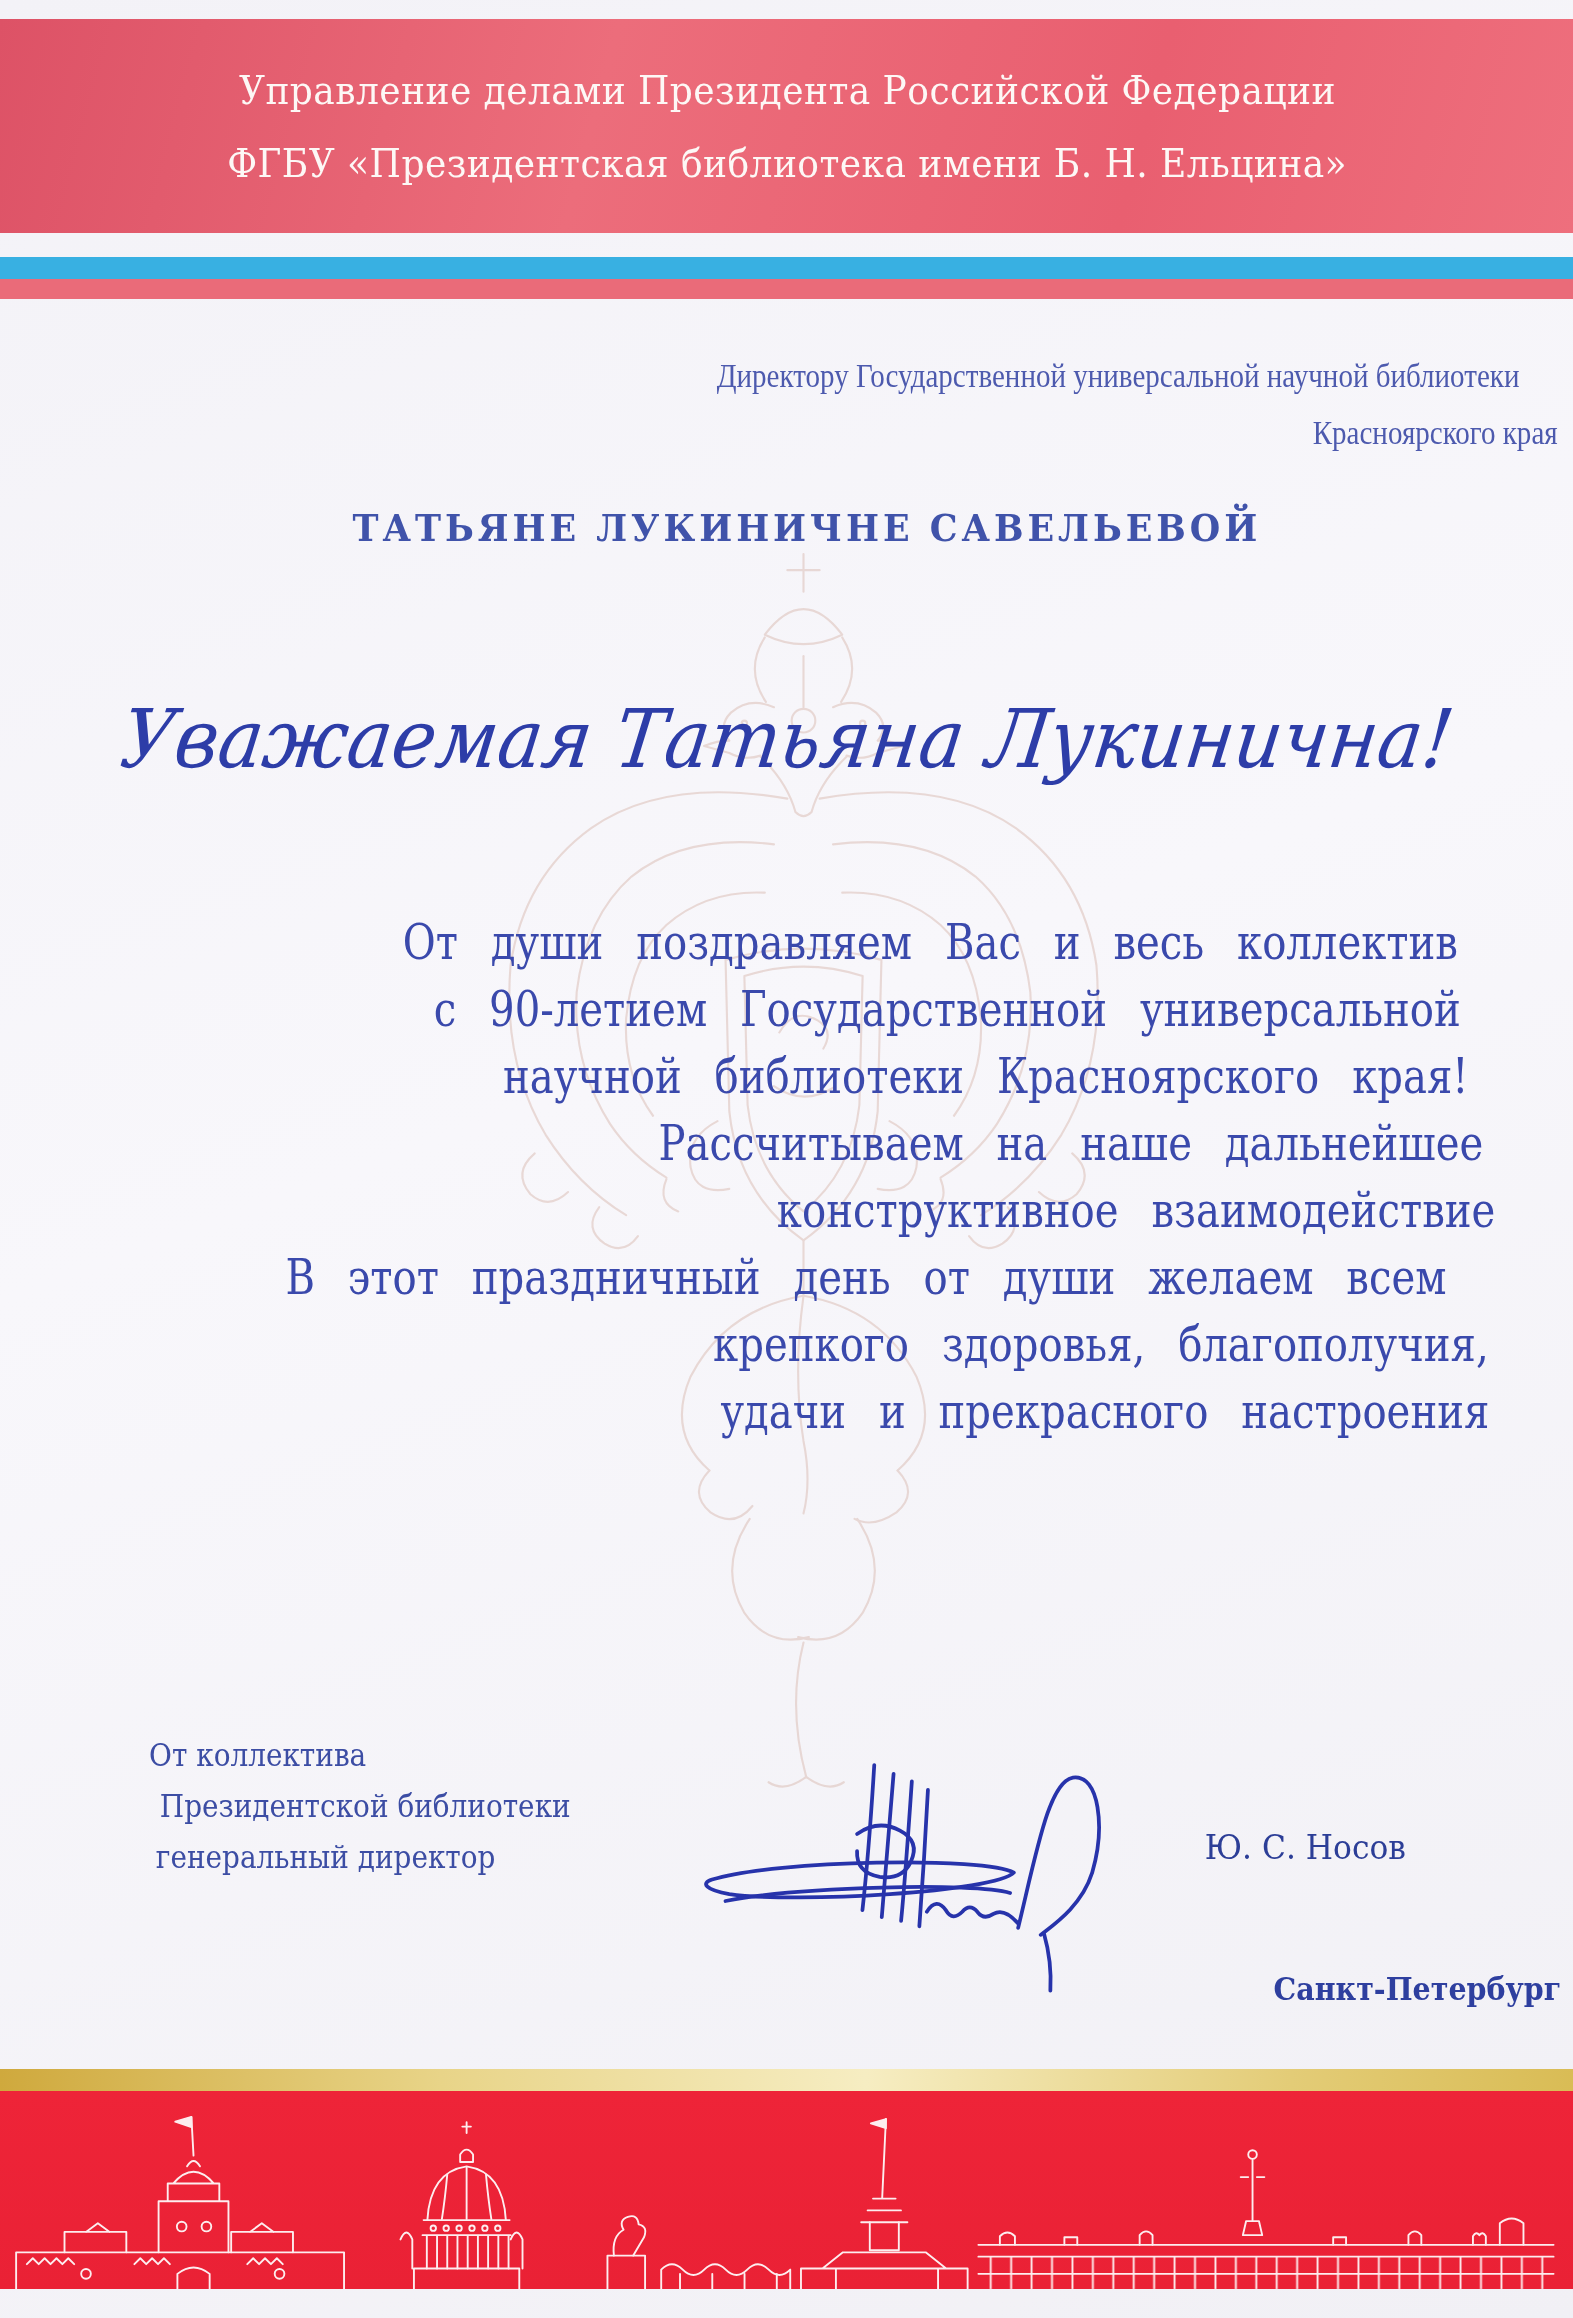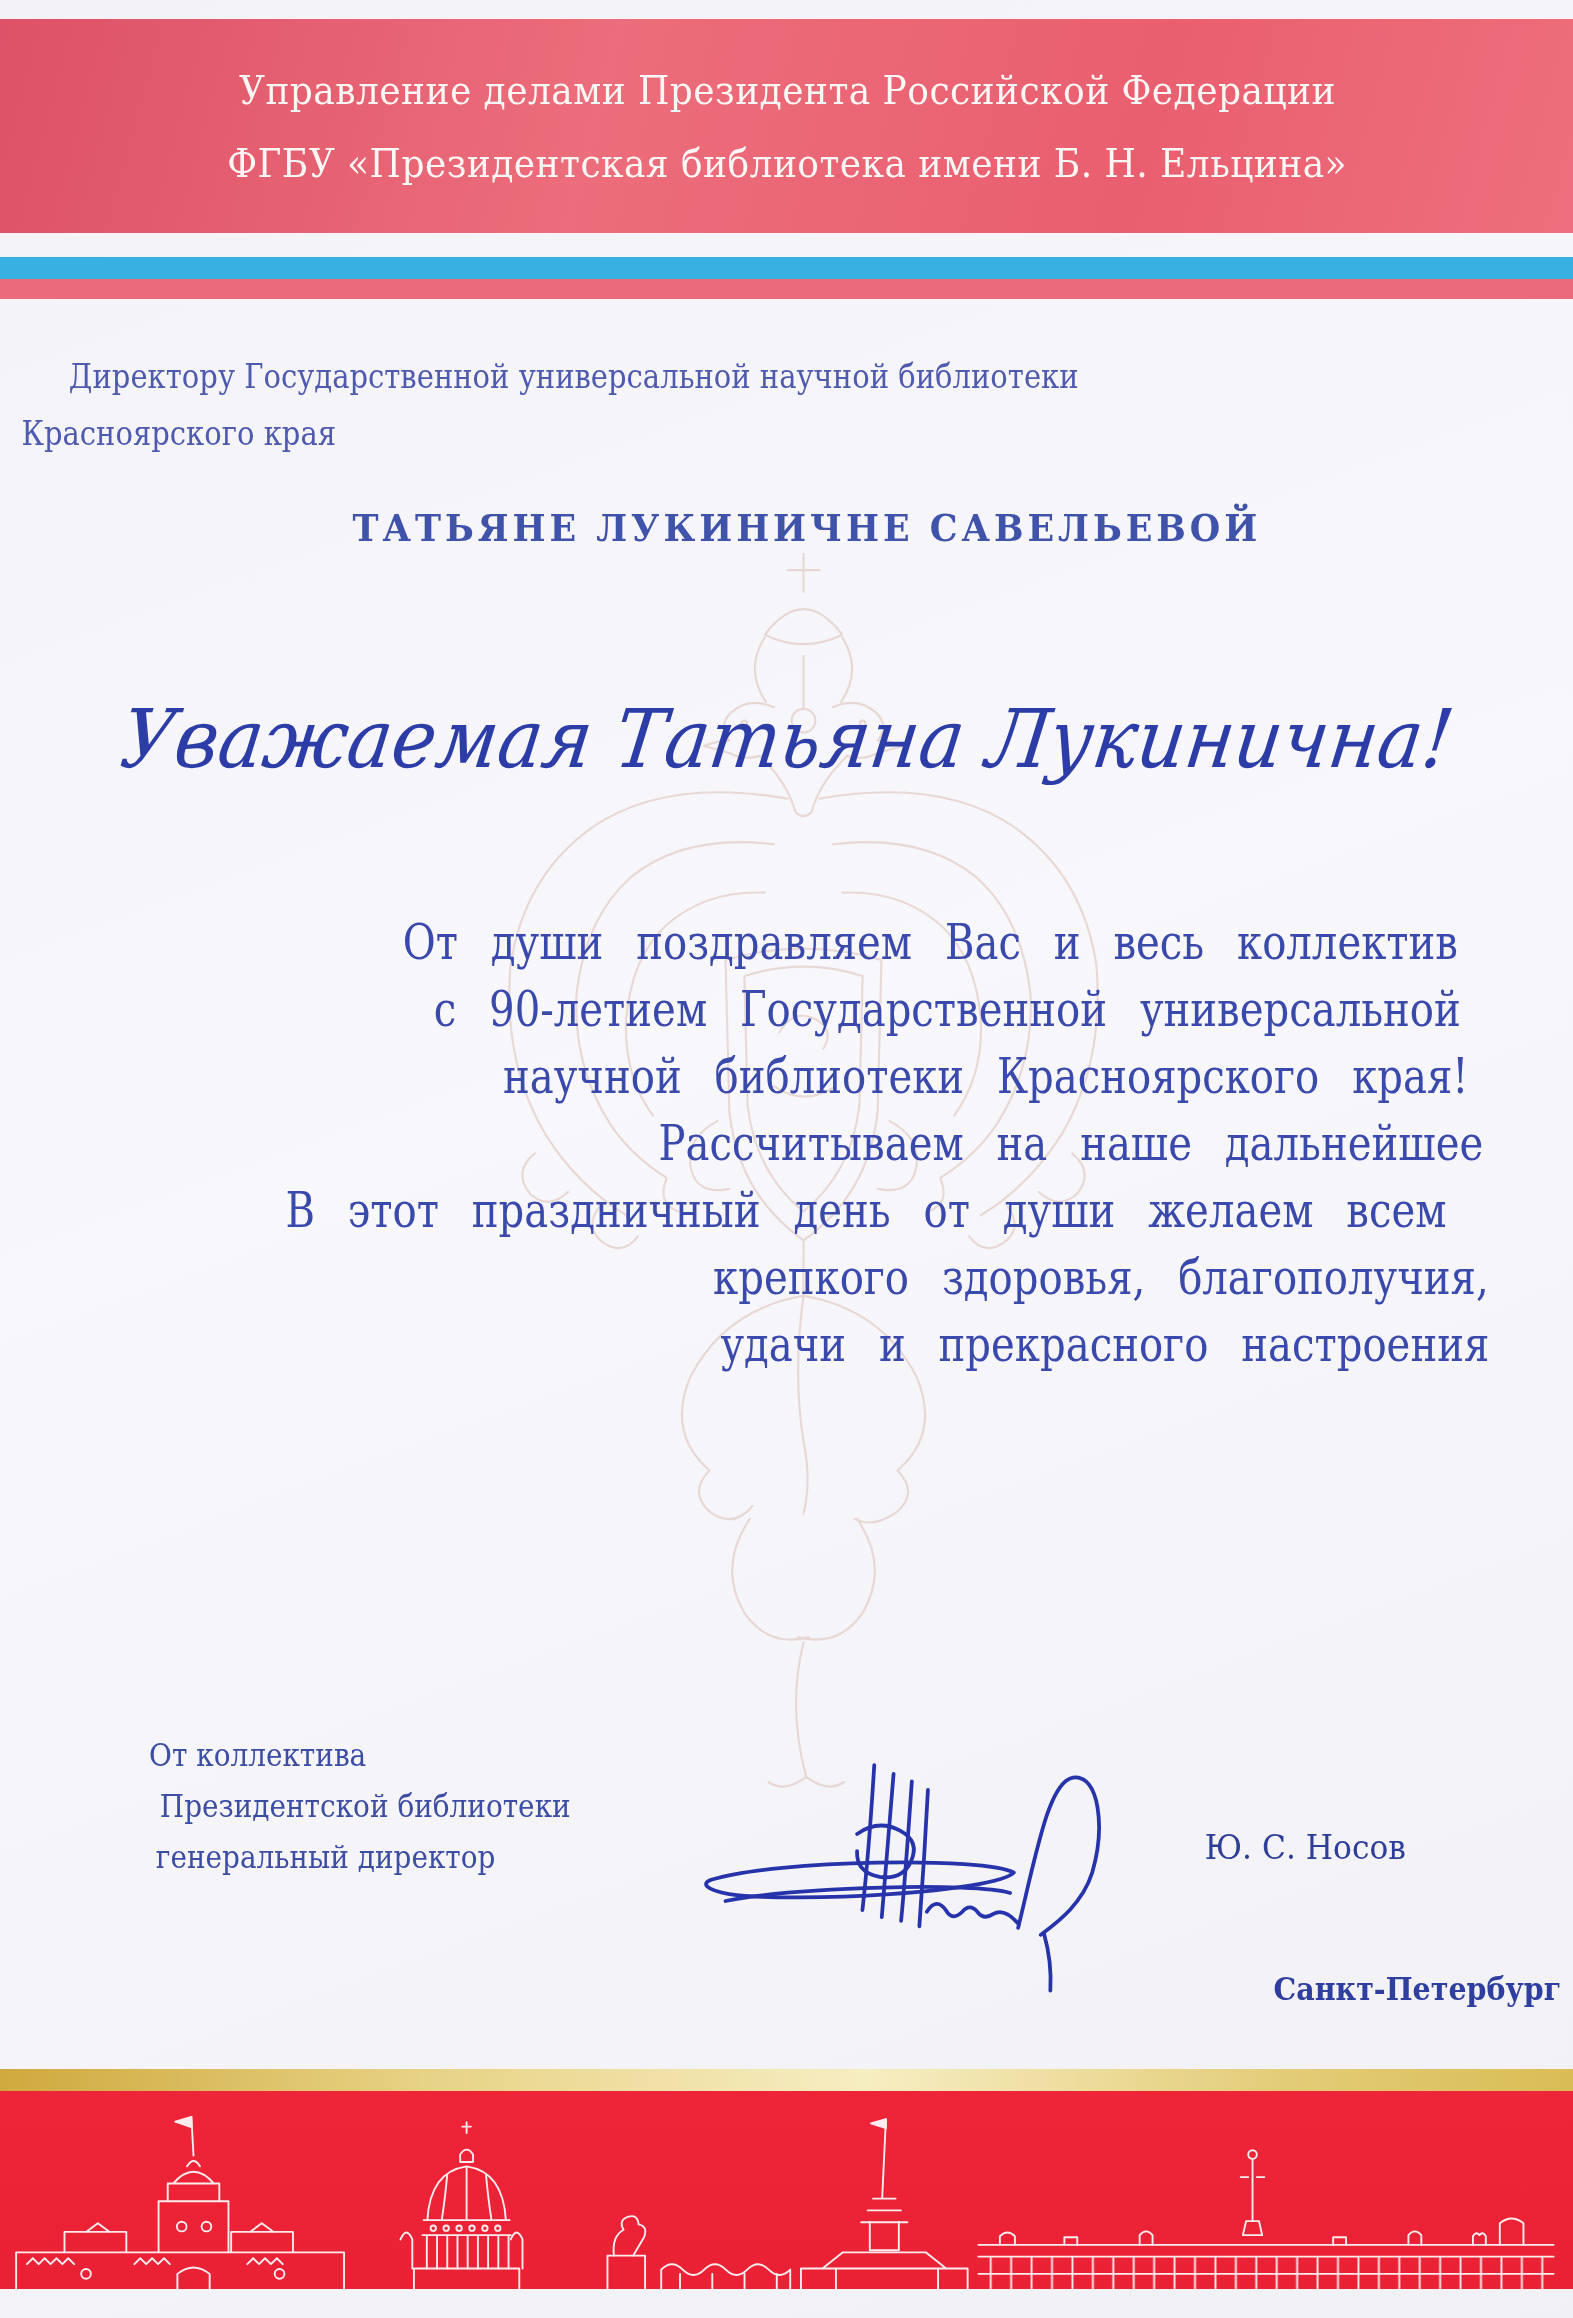--- a/index.html
+++ b/index.html
@@ -24,21 +24,21 @@
 
   
   .stripe-blue{left:0;top:257px;width:100%;height:22.6px;background:#38b0e2;}
   .stripe-red{left:0;top:279px;width:100%;height:20.4px;background:#ea6b79;}
 
   
   .watermark{left:371px;top:546px;width:865px;height:1290px;opacity:.55;}
   .watermark svg{width:100%;height:100%;}
 
   
-  .addressee{left:0;top:348px;width:100%;text-align:left;color:#4d5aae;}
+  .addressee{left:0;top:348px;width:100%;text-align:right;color:#4d5aae;font-family:Liberation Serif, serif;}
   .addressee .aline{font-size:33px;line-height:57px;}
   .caps-name{left:0;top:503px;width:100%;height:48px;display:flex;align-items:center;justify-content:center;
     color:#4053aa;font-weight:bold;font-size:38px;letter-spacing:4.3px;margin-left:20px;}
 
   
   .greeting{left:0;top:658px;width:100%;height:161px;display:flex;align-items:center;justify-content:center;
     color:#2d3da8;font-size:81px;font-style:italic;}
   .greeting .cx{--sx:.92;transform:scaleX(var(--sx)) skewX(-8deg);}
 
   
@@ -131,20 +131,23 @@
     <div class="bline">
         <span class="cx">с 90-летием Государственной универсальной</span>
       </div>
     <div class="bline">
         <span class="cx">научной библиотеки Красноярского края!</span>
       </div>
     <div class="bline">
         <span class="cx">Рассчитываем на наше дальнейшее</span>
       </div>
     <div class="bline">
+        <span class="cx">конструктивное взаимодействие</span>
+      </div>
+    <div class="bline">
         <span class="cx">В этот праздничный день от души желаем всем</span>
       </div>
     <div class="bline">
         <span class="cx">крепкого здоровья, благополучия,</span>
       </div>
     <div class="bline">
         <span class="cx">удачи и прекрасного настроения</span>
       </div>
   </div>
 

